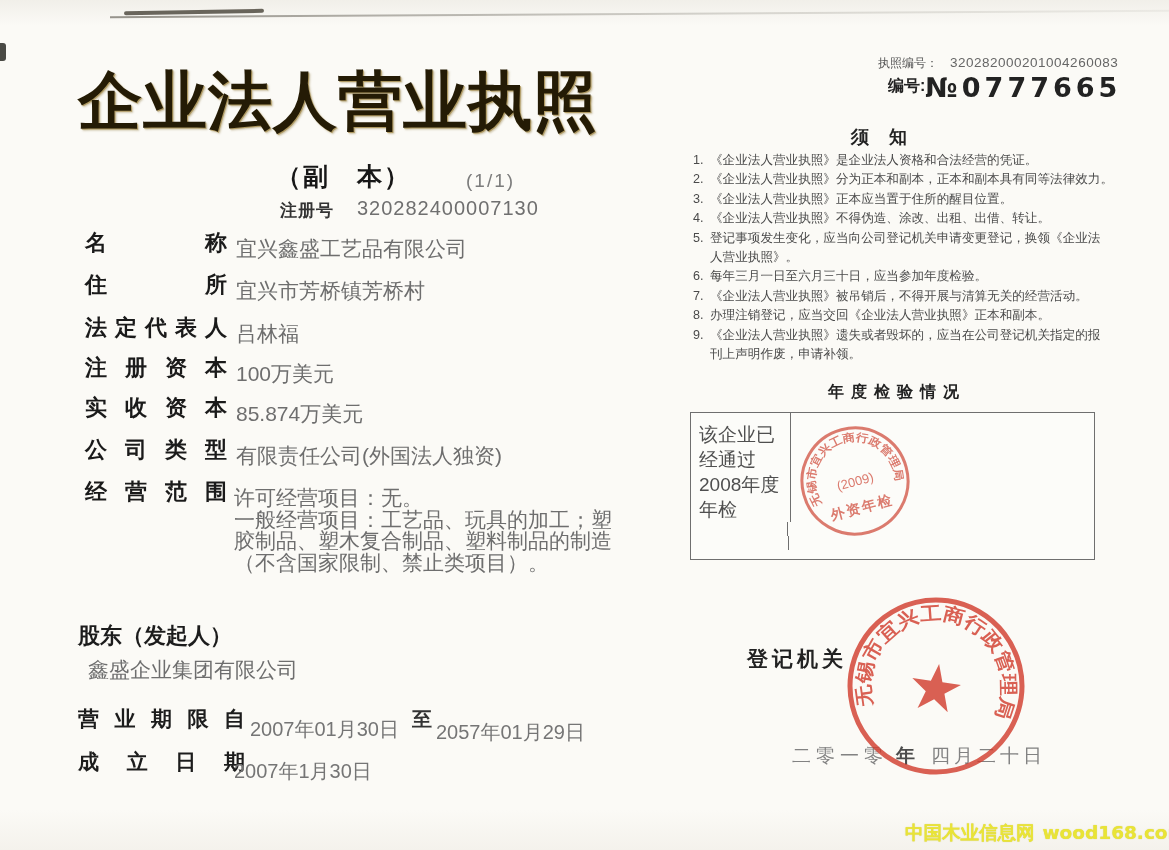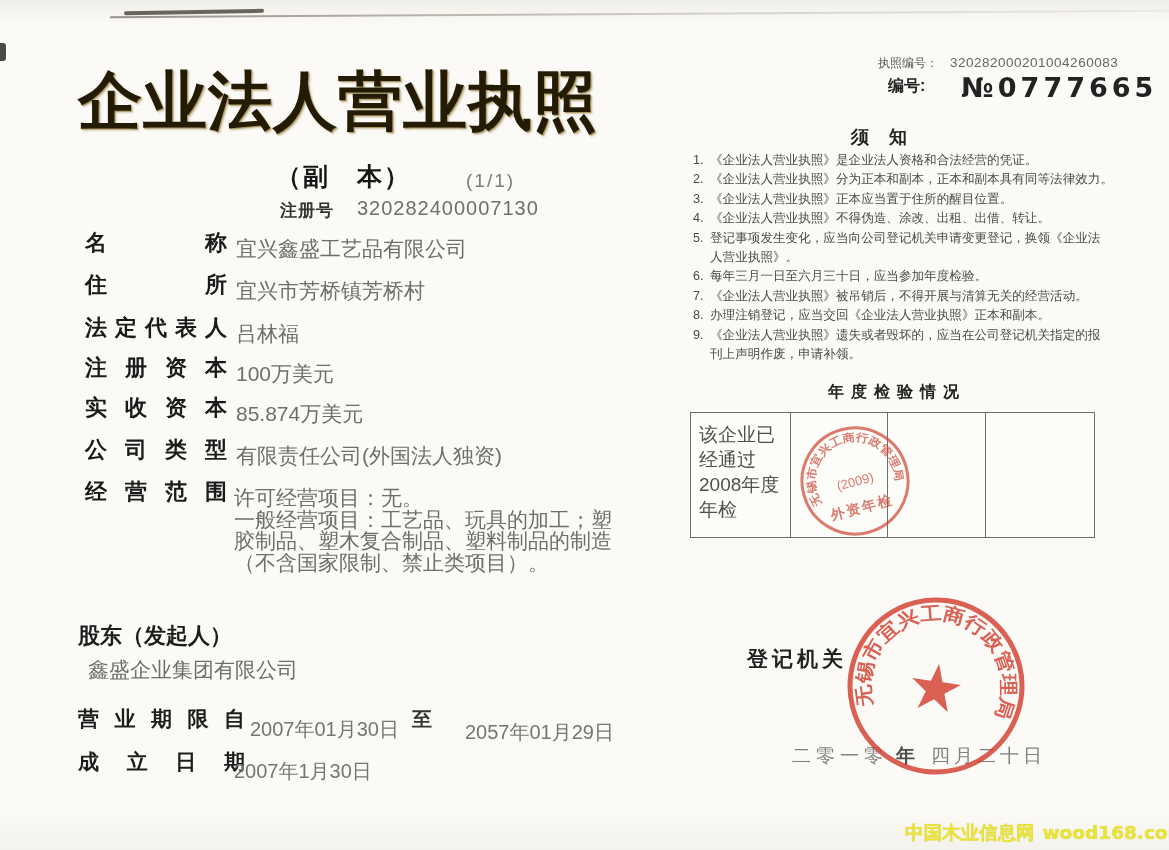--- a/index.html
+++ b/index.html
@@ -24,49 +24,49 @@
     white-space:nowrap; }
   .copy-label { left:276px; top:160px; font-size:25px; font-weight:bold; color:#171717; letter-spacing:2px; }
   .page-indicator { left:466px; top:170px; font-size:19px; color:#7c7c7c; letter-spacing:2px; }
   .regno-label { left:280px; top:199px; font-size:17px; font-weight:bold; color:#333; letter-spacing:1px; }
   .regno-value { left:357px; top:197px; font-size:20px; color:#6f6f6f; letter-spacing:1px;text-align:center; }
 
   .license-line { left:878px; top:55px; font-size:12px; color:#555; white-space:nowrap; }
   .license-line .num { font-size:13.5px; color:#666; letter-spacing:.5px; margin-left:12px; }
   .serial-line { left:888px; top:72px; white-space:nowrap; color:#222; }
   .serial-line .lab { font-size:16px; font-weight:bold; vertical-align:6px; }
-  .serial-line .no { font-size:27px; font-weight:bold; letter-spacing:4px; font-family:"DejaVu Sans",sans-serif;margin-left:36px; }
+  .serial-line .no { font-size:27px; font-weight:bold; letter-spacing:4px; font-family:"DejaVu Sans",sans-serif; }
 
   
   .frow { position:absolute; left:85px; display:flex; width:585px; }
   .flabel { width:142px; flex:none; font-size:22px; font-weight:bold; color:#1a1a1a; }
   .fvalue { margin-left:9px; position:relative; top:10px; font-size:21px; color:#6e6e6e; white-space:pre-line; line-height:21px; }
   .fvalue.multi { line-height:21.5px;margin-left:7px; }
   .justify { display:flex; justify-content:space-between; }
 
   
   .shareholder-label { left:78px; top:621px; font-size:22px; font-weight:bold; }
   .shareholder-name { left:88px; top:656px; font-size:21px; color:#6e6e6e; }
   .term-label { left:78px; top:705px; width:167px; font-size:21px; font-weight:bold; }
   .term-from { left:250px; top:716px; font-size:20px; color:#757575; }
   .term-to-label { left:412px; top:706px; font-size:20px; font-weight:bold; color:#333; }
-  .term-to { left:465px; top:719px; font-size:20px; color:#757575; }
+  .term-to { left:436px; top:719px; font-size:20px; color:#757575; }
   .est-label { left:78px; top:748px; width:167px; font-size:21px; font-weight:bold; }
   .est-date { left:234px; top:758px; font-size:20px; color:#757575; }
 
   
   .notice-title { left:851px; top:125px; font-size:18px; font-weight:bold; letter-spacing:16px; color:#222; }
   .notice-list { left:693px; top:151px; width:462px; }
   .notice-item { display:flex; font-size:12.6px; color:#4a4a4a; line-height:19.4px; }
   .notice-num { width:17px; flex:none; }
   .notice-text { flex:1; white-space:pre-line; }
 
   
   .annual-title { left:828px; top:382px; font-size:16px; font-weight:bold; letter-spacing:7px; color:#222; }
-  .annual-table { left:690px; top:412px; width:405px; height:126px; display:flex; border:1px solid #6f6f6f; background:rgba(255,255,255,.35); }
+  .annual-table { left:690px; top:412px; width:405px; height:148px; display:flex; border:1px solid #6f6f6f; background:rgba(255,255,255,.35);flex-direction:column; }
   .annual-cell { border-right:1px solid #6f6f6f; height:100%; padding:9px 7px 0 8px; font-size:19px; line-height:25px; color:#4f4f4f; }
   .annual-cell:last-child { border-right:none; }
   .ac1 { width:100px; } .ac2 { width:97px; } .ac3 { width:98px; } .ac4 { flex:1; }
 
   .stamp-small { left:797px; top:423px; }
   .stamp-big { left:841px; top:591px; }
 
   
   .registrar-label { left:747px; top:645px; font-size:21px; font-weight:bold; letter-spacing:4px; color:#222; }
   .reg-date { left:792px; top:743px; font-size:19px; color:#828282; white-space:nowrap; }

